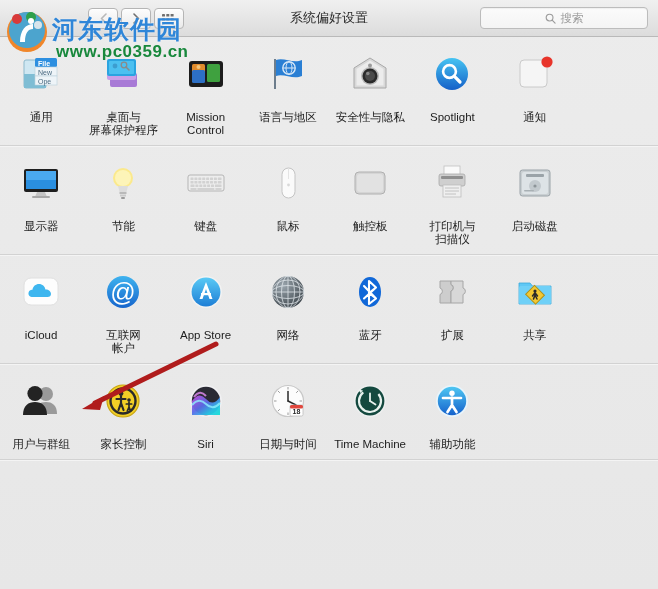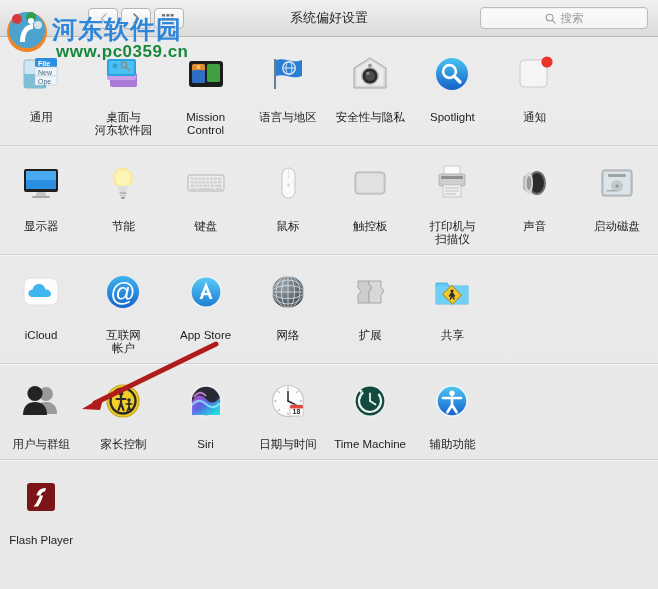--- a/index.html
+++ b/index.html
@@ -190,21 +190,21 @@
             <rect x="9" y="21" width="27" height="14" rx="2" fill="#a87ad6"></rect>
             <rect x="6" y="14" width="29" height="14" rx="2" fill="#c9a0e8"></rect>
             <rect x="6" y="7" width="29" height="17" rx="2" fill="#2aa4e0"></rect>
             <rect x="8" y="9" width="25" height="13" rx="1" fill="#4cc0f0"></rect>
             <circle cx="14" cy="14" r="2.4" fill="#2f7fb5" opacity=".55"></circle>
             <circle cx="23" cy="13" r="2.8" fill="none" stroke="#8a8a8a" stroke-width="1.3"></circle>
             <line x1="25" y1="15" x2="28" y2="18" stroke="#8a8a8a" stroke-width="1.5" stroke-linecap="round"></line>
           </svg>
         </div>
         <div class="lbl">桌面与
-河东软件园</div>
+屏幕保护程序</div>
       </div>
 
 
       <div class="pane">
         <div class="ico">
           <svg width="44" height="44" viewBox="0 0 44 44">
             <rect x="5" y="9" width="34" height="26" rx="3" fill="#1c1c1c"></rect>
             <rect x="8" y="12" width="13" height="10" rx="1.5" fill="#e08b2c"></rect>
             <rect x="23" y="12" width="13" height="18" rx="1.5" fill="#3fa13f"></rect>
             <rect x="8" y="18" width="13" height="13" rx="1.5" fill="#2d6fc4"></rect>
@@ -369,32 +369,20 @@
               <line x1="15" y1="27" x2="29" y2="27"></line>
                 <line x1="15" y1="30" x2="29" y2="30"></line>
                 <line x1="15" y1="33" x2="26" y2="33"></line>
             </g>
           </svg>
         </div>
         <div class="lbl">打印机与
 扫描仪</div>
       </div>
 
-      <div class="pane">
-        <div class="ico">
-          <svg width="44" height="44" viewBox="0 0 44 44">
-            <path d="M10 16 L16 11 L16 33 L10 28 Z" fill="#bdbdbd"></path>
-            <ellipse cx="24" cy="22" rx="9" ry="12" fill="#6e6e6e"></ellipse>
-            <ellipse cx="24" cy="22" rx="7" ry="10" fill="#2b2b2b"></ellipse>
-            <ellipse cx="16" cy="22" rx="4" ry="11" fill="#d8d8d8"></ellipse>
-            <ellipse cx="16" cy="22" rx="2.4" ry="7" fill="#9a9a9a"></ellipse>
-          </svg>
-        </div>
-        <div class="lbl">声音</div>
-      </div>
 
       <div class="pane">
         <div class="ico">
           <svg width="44" height="44" viewBox="0 0 44 44">
             <rect x="7" y="9" width="30" height="26" rx="2.5" fill="#c9cfd2" stroke="#9aa3a8" stroke-width="1"></rect>
             <rect x="9" y="11" width="26" height="22" rx="2" fill="#dde3e6"></rect>
             <rect x="13" y="13" width="18" height="3" rx="1" fill="#9aa3a8"></rect>
             <circle cx="22" cy="25" r="6" fill="#c2c9cd"></circle>
             <circle cx="22" cy="25" r="1.6" fill="#8d9599"></circle>
             <rect x="11" y="29" width="10" height="1.6" rx=".8" fill="#a8b0b4"></rect>
@@ -467,20 +455,29 @@
               <ellipse cx="22" cy="22" rx="6.5" ry="16"></ellipse>
               <ellipse cx="22" cy="22" rx="12" ry="16"></ellipse>
               <line x1="6" y1="22" x2="38" y2="22"></line>
               <line x1="22" y1="6" x2="22" y2="38"></line>
             </g>
           </svg>
         </div>
         <div class="lbl">网络</div>
       </div>
 
+      <div class="pane">
+        <div class="ico">
+          <svg width="44" height="44" viewBox="0 0 44 44">
+            <ellipse cx="22" cy="22" rx="11" ry="15" fill="#1168d8"></ellipse>
+            <path d="M21 11 L28 17.5 L21 23 L21 11 Z M21 23 L28 28.5 L21 34 L21 23 Z M21 11 L21 34 M16 16 L28 28.5 M16 28.5 L28 17.5" fill="none" stroke="#fff" stroke-width="2.1" stroke-linecap="round" stroke-linejoin="round"></path>
+          </svg>
+        </div>
+        <div class="lbl">蓝牙</div>
+      </div>
 
       <div class="pane">
         <div class="ico">
           <svg width="44" height="44" viewBox="0 0 44 44">
             <path d="M10 11 L21 11 L21 14.5 A3.4 3.4 0 0 1 21 21 L21 33 L10 33 A0 0 0 0 1 10 33 L10 24.5 A3.4 3.4 0 0 0 10 18 Z" fill="#cdcdcd" stroke="#a6a6a6" stroke-width="1"></path>
             <path d="M21 11 L33 11 L33 18 A3.4 3.4 0 0 1 33 24.5 L33 33 L21 33 L21 21 A3.4 3.4 0 0 0 21 14.5 Z" fill="#d8d8d8" stroke="#a6a6a6" stroke-width="1"></path>
           </svg>
         </div>
         <div class="lbl">扩展</div>
       </div>
@@ -605,30 +602,20 @@
         </div>
         <div class="lbl">辅助功能</div>
       </div>
 
       <div class="pane"></div>
       <div class="pane"></div>
     </div>
 
     <div class="row last">
 
-      <div class="pane">
-        <div class="ico">
-          <svg width="44" height="44" viewBox="0 0 44 44">
-            <rect x="8" y="8" width="28" height="28" rx="3" fill="#7d1518"></rect>
-            <path d="M27 13 C21 13 18.5 16.5 17.5 20.5 L21.5 20.5 C22.2 18.2 23.3 16.8 26 16.6 L27 13 Z
-                     M21 20.5 C19 25 17.5 28.5 14.5 31.5 L19 31.5 C21.5 28 23 24.5 24 20.5 Z" fill="#ffffff"></path>
-          </svg>
-        </div>
-        <div class="lbl">Flash Player</div>
-      </div>
 
       <div class="pane"></div>
       <div class="pane"></div>
       <div class="pane"></div>
       <div class="pane"></div>
       <div class="pane"></div>
       <div class="pane"></div>
       <div class="pane"></div>
     </div>
   </div>

